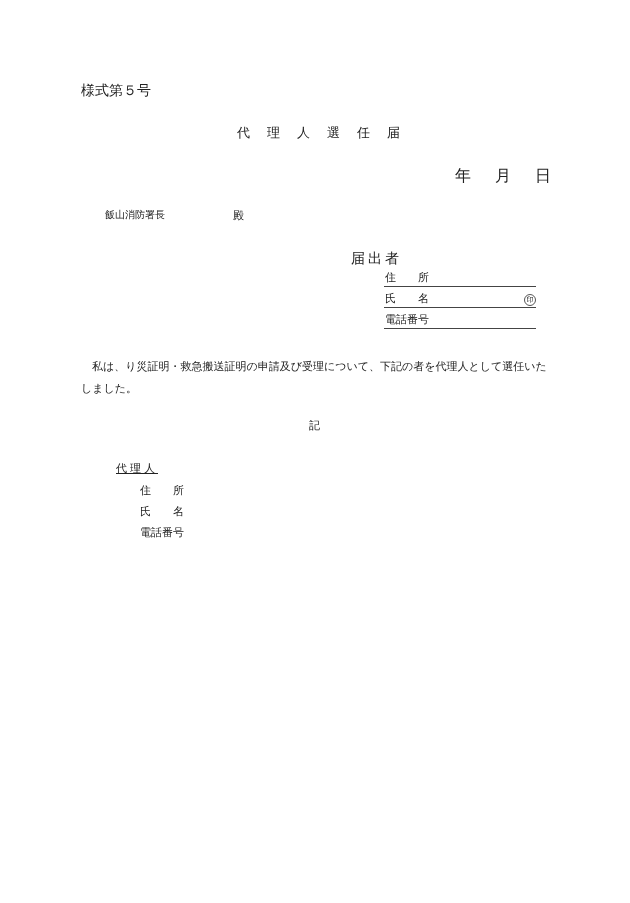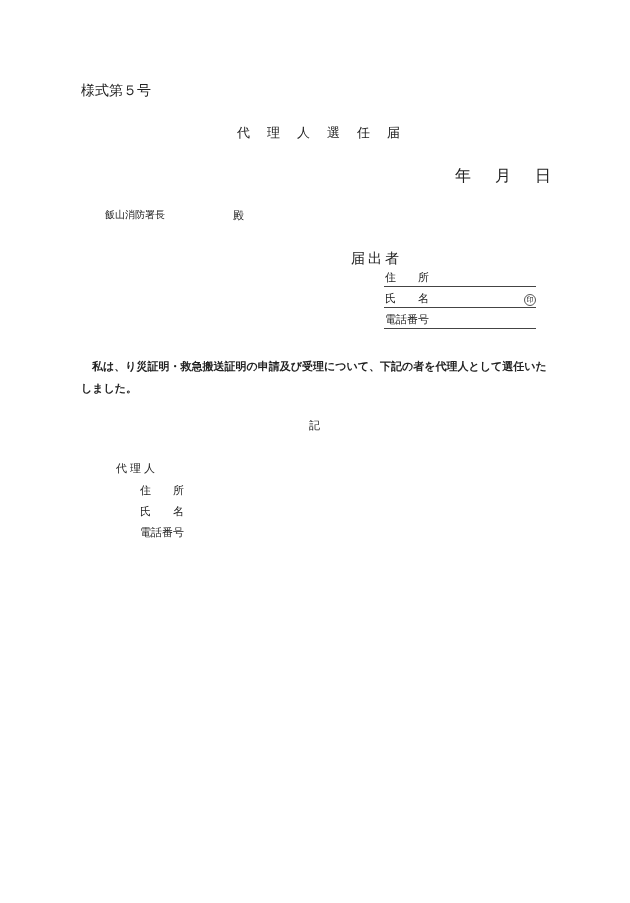--- a/index.html
+++ b/index.html
@@ -49,24 +49,23 @@
       text-align: center;
     }
     .body-text {
       left: 81px;
       top: 356px;
       width: 470px;
       white-space: normal;
       font-size: 11px;
       line-height: 22px;
       text-indent: 11px;
-      font-weight: bold;
     }
     .ki { left: 309px; top: 418px; font-size: 11px; }
-    .agent-label { left: 116px; top: 461px; font-size: 11px; letter-spacing: 3px; }
+    .agent-label { left: 116px; top: 461px; font-size: 11px; letter-spacing: 3px; text-decoration: underline; }
     .agent-field { left: 140px; font-size: 11px; }
     .agent-field .c2 { margin-left: 22px; }
   </style>
 </head>
 <body>
 
 <div class="abs form-number">様式第５号</div>
 
 <div class="abs title">
   <span>代</span><span>理</span><span>人</span><span>選</span><span>任</span><span>届</span>

